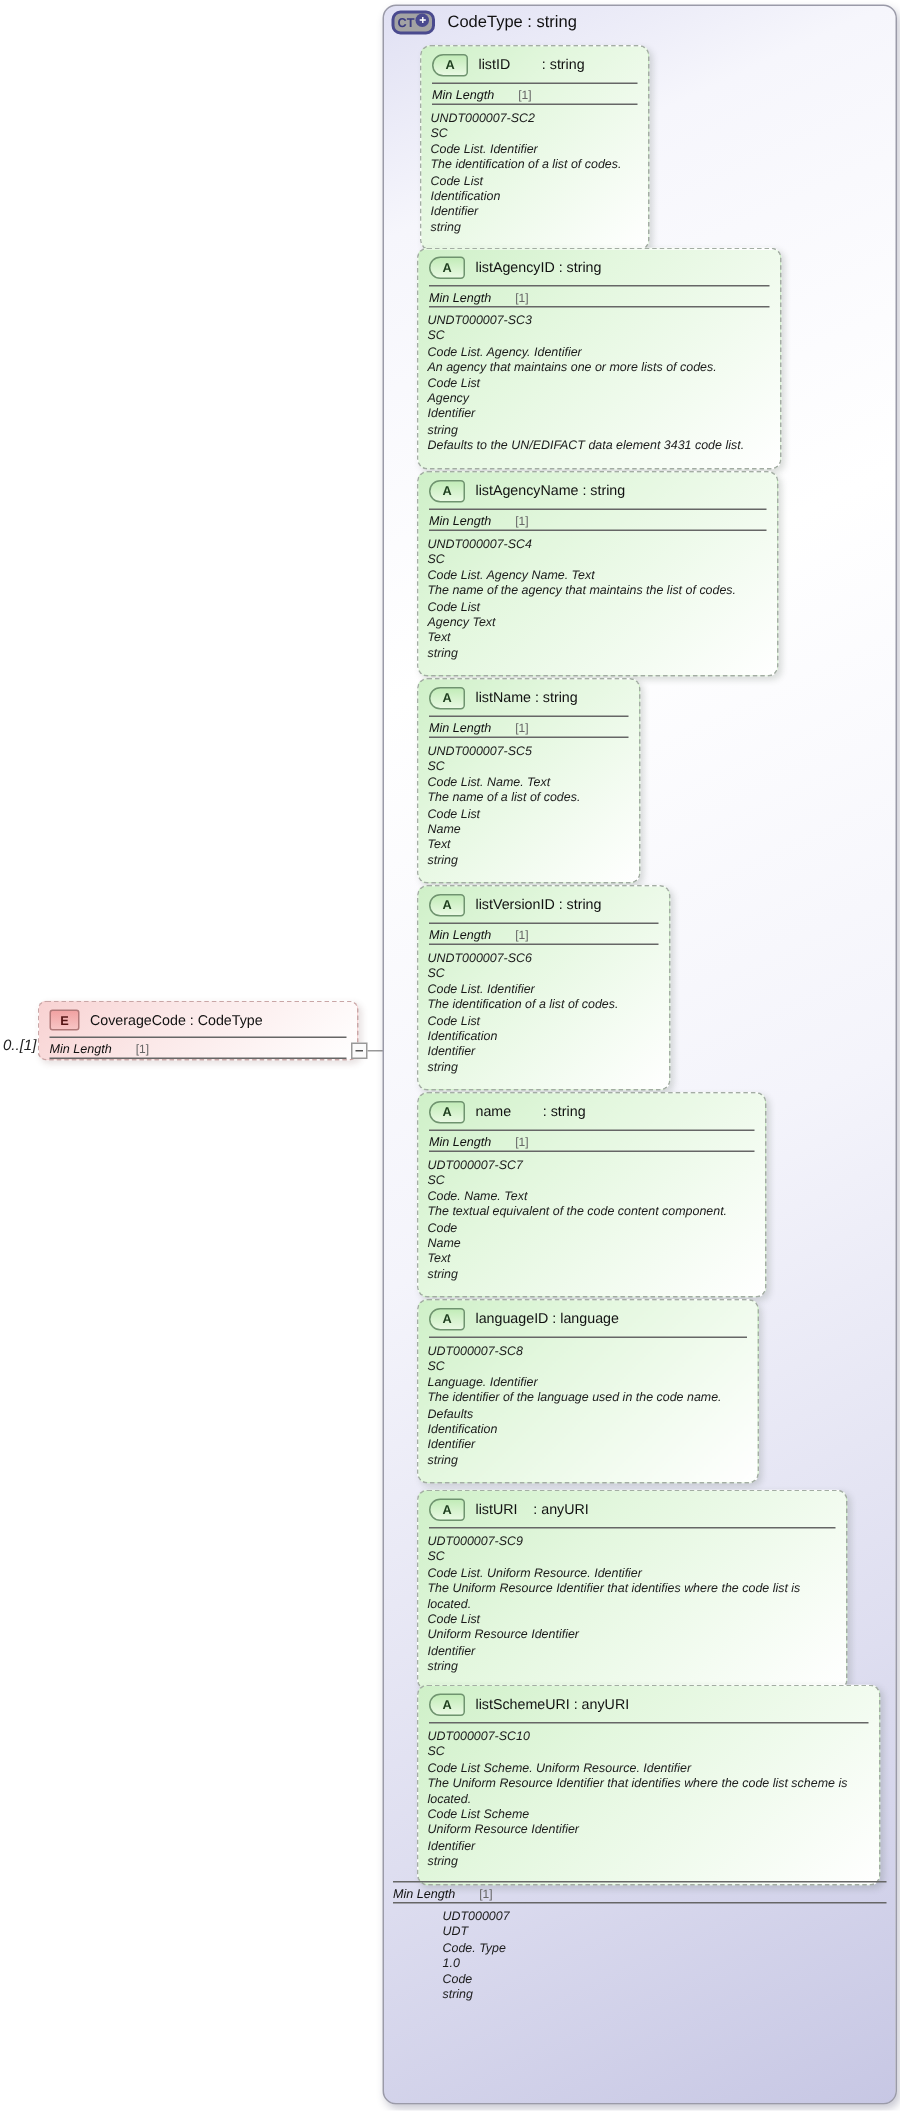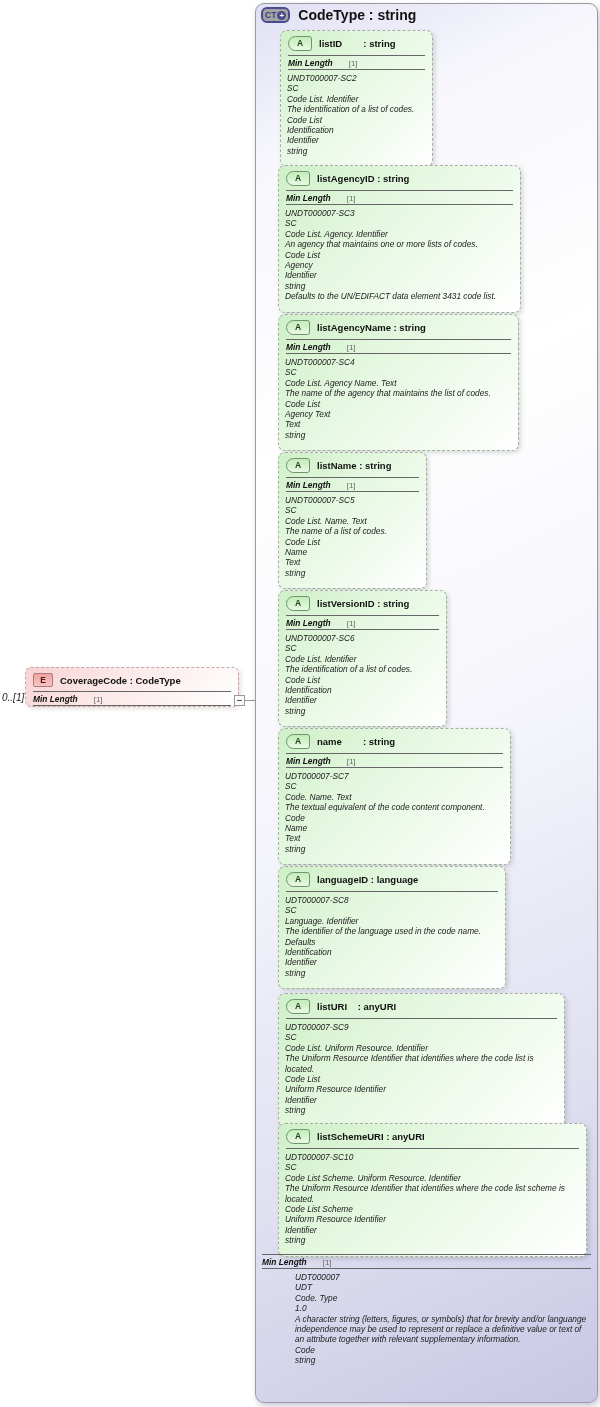--- a/index.html
+++ b/index.html
@@ -4,48 +4,48 @@
 <style>
   html,body{margin:0;padding:0;background:#ffffff;}
   body{position:relative;width:600px;height:1407px;font-family:"Liberation Sans",sans-serif;overflow:hidden;}
 
   
   .ct-container{position:absolute;left:255px;top:3px;width:341px;height:1398px;
     border:1px solid #9a9aa8;border-radius:9px;
     background:linear-gradient(155deg,#e0e0f3 0%,#f6f6fc 10%,#ffffff 30%,#f4f4fb 55%,#dedef0 80%,#c7c7e4 100%);
     box-shadow:2px 3px 6px rgba(40,40,80,0.25);}
   .ct-head{position:absolute;left:261px;top:7px;display:flex;align-items:center;gap:8px;}
-  .ct-icon{display:inline-flex;align-items:center;gap:1px;height:12px;padding:0 2px;
+  .ct-icon{display:inline-flex;align-items:flex-start;gap:1px;height:12px;padding:0 2px;
     border:2px solid #4a4a8e;border-radius:6px;background:#a3a3a3;color:#3a3a80;
     font-size:8.5px;font-weight:bold;line-height:12px;}
   .ct-plus{width:9px;height:9px;border-radius:50%;background:#4a4a8e;color:#ffffff;
     font-size:8px;line-height:9px;text-align:center;font-weight:bold;}
-  .ct-title{font-weight:bold;font-size:14px;color:#111111;}
+  .ct-title{font-weight:normal;font-size:11px;color:#111111;}
 
   
   .attr-box{position:absolute;border:1px dashed #a3ada3;border-radius:7px;
     background:linear-gradient(135deg,#cff0c8 0%,#e3f7de 35%,#ffffff 100%);
     box-shadow:2px 2px 4px rgba(60,80,60,0.18);}
   .b0{left:280px;top:30px;width:151px;}
   .b1{left:278px;top:165px;width:241px;}
   .b2{left:278px;top:314px;width:239px;}
   .b3{left:278px;top:452px;width:147px;}
   .b4{left:278px;top:590px;width:167px;}
   .b5{left:278px;top:728px;width:231px;}
   .b6{left:278px;top:866px;width:226px;}
   .b7{left:278px;top:993px;width:285px;}
   .b8{left:278px;top:1123px;width:307px;}
   .attr-head{display:flex;align-items:center;gap:7px;padding:5px 7px 4px;}
   .a-icon{flex:0 0 auto;width:22px;height:13px;border:1px solid #6f936f;
     border-radius:8px 3px 3px 8px;background:linear-gradient(180deg,#c2ecb8,#e9f9e3);
     color:#1d3d1d;font-size:8.5px;font-weight:bold;text-align:center;line-height:13px;}
-  .attr-title{font-weight:bold;font-size:9.5px;color:#111111;white-space:pre;}
+  .attr-title{font-weight:normal;font-size:9.5px;color:#111111;white-space:pre;}
   .hline{height:0;border-top:1px solid #666666;margin:0 7px;}
   .facet-row{display:flex;align-items:baseline;padding:2px 7px 1px;font-size:8.4px;}
-  .facet-name{font-style:italic;font-weight:bold;color:#111111;}
+  .facet-name{font-style:italic;font-weight:normal;color:#111111;}
   .facet-val{color:#666666;margin-left:16px;font-size:8px;}
   .anno{padding:3px 5px 10px 6px;font-size:8.3px;font-style:italic;line-height:10.4px;color:#1b1b1b;}
   .anno div{min-height:10.4px;}
 
   
   .elem-box{position:absolute;left:25px;top:667px;width:212px;
     border:1px dashed #c9a6a6;border-radius:6px;
     background:linear-gradient(135deg,#f8d2d2 0%,#fbe8e8 40%,#ffffff 100%);
     box-shadow:2px 2px 4px rgba(100,60,60,0.15);}
   .e-icon{flex:0 0 auto;width:18px;height:12px;border:1px solid #b07878;border-radius:2px;
@@ -311,17 +311,16 @@
   <div class="facet-row">
     <span class="facet-name">Min Length</span>
     <span class="facet-val">[1]</span>
   </div>
   <div class="hline"></div>
   <div class="anno">
       <div>UDT000007</div>
       <div>UDT</div>
       <div>Code. Type</div>
       <div>1.0</div>
-      <div>A character string (letters, figures, or symbols) that for brevity and/or languange independence may be used to represent or replace a definitive value or text of an attribute together with relevant supplementary information.</div>
       <div>Code</div>
       <div>string</div>
     </div>
 </div>
 
 </body></html>

